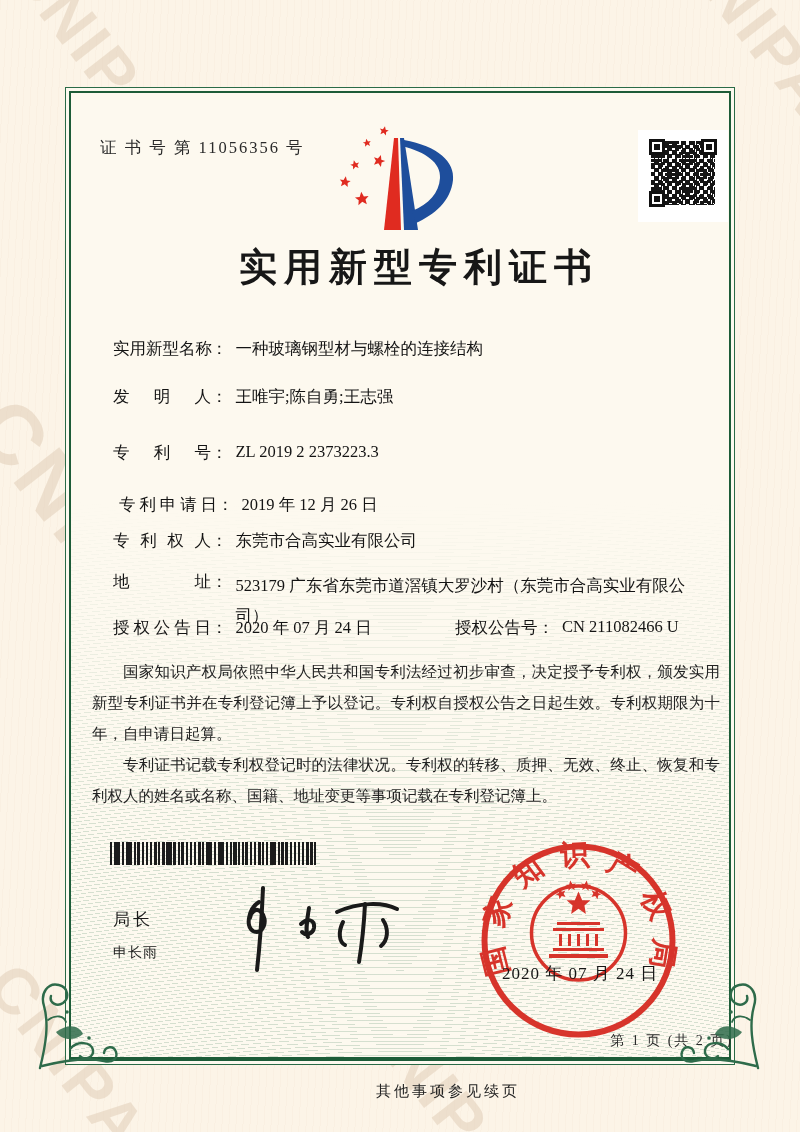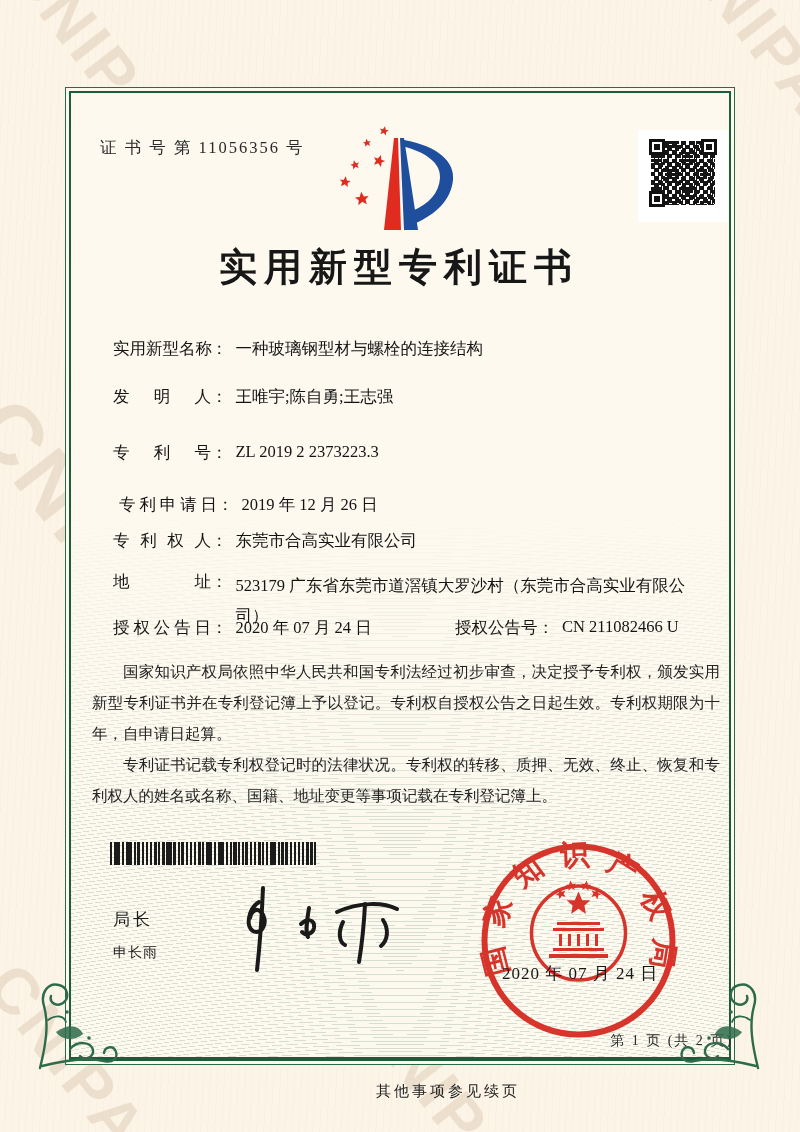--- a/index.html
+++ b/index.html
@@ -35,21 +35,21 @@
   .qr{position:absolute;left:13px;top:11px;width:64px;height:64px;
       background:
         repeating-conic-gradient(#151515 0 25%,rgba(0,0,0,0) 0 50%) 0 0/7px 7px,
         repeating-conic-gradient(#151515 0 25%,rgba(0,0,0,0) 0 50%) 3px 4px/9px 9px;
   }
   .finder{position:absolute;width:10px;height:10px;border:3px solid #111;background:#fff;}
   .finder b{position:absolute;left:2px;top:2px;width:6px;height:6px;background:#111;display:block;}
   .f-tl{left:-2px;top:-2px;} .f-tr{right:-2px;top:-2px;} .f-bl{left:-2px;bottom:-2px;}
   
   .title{left:65px;top:242px;width:668px;text-align:center;font-size:38px;font-weight:bold;
-         letter-spacing:7px;color:#171717;}
+         letter-spacing:7px;color:#171717;padding-left:20px;}
   
   .row{left:113px;font-size:16.5px;color:#141414;white-space:nowrap;}
   .lab{display:inline-block;width:98px;text-align:justify;text-align-last:justify;vertical-align:top;}
   .colon{display:inline-block;vertical-align:top;margin-right:8px;}
   .val{display:inline-block;vertical-align:top;}
   .val-wrap{white-space:normal;width:458px;line-height:30px;}
   .grant2{position:absolute;left:342px;top:0;}
   
   .paras{left:92px;top:656px;width:628px;font-size:15.5px;line-height:31px;
          text-align:justify;color:#232323;}

